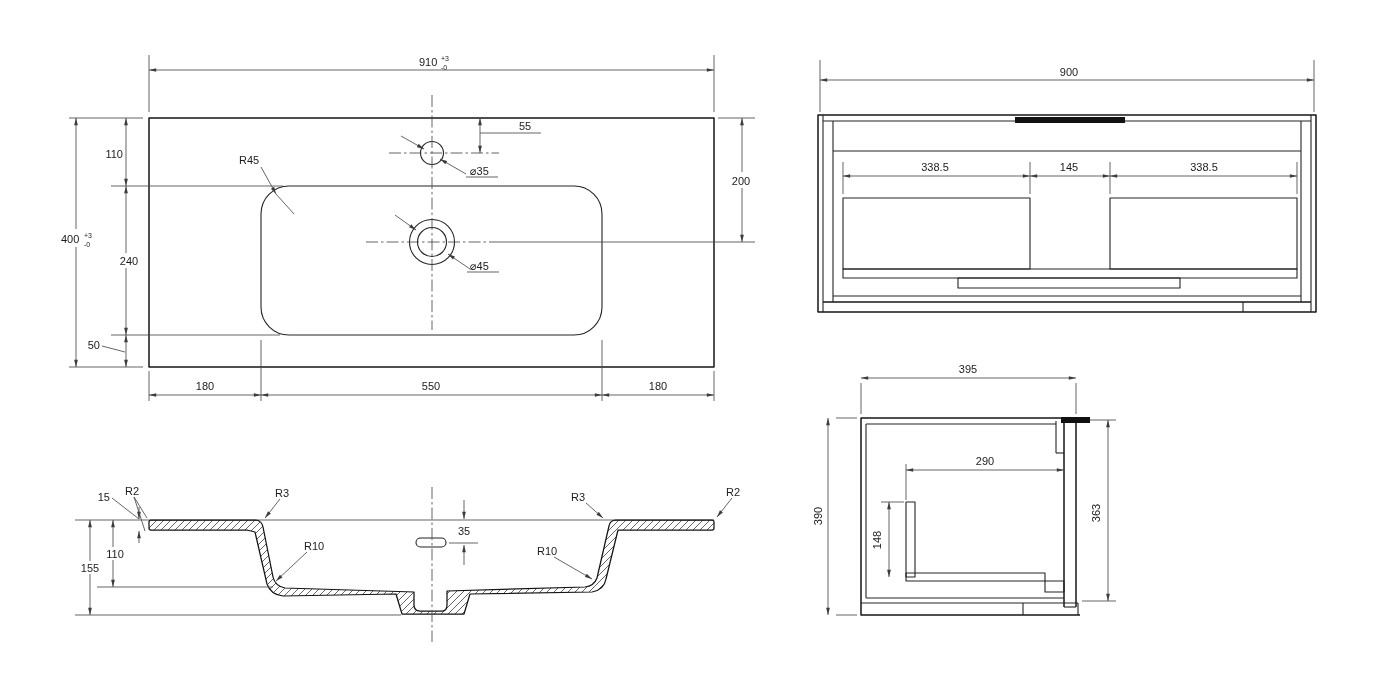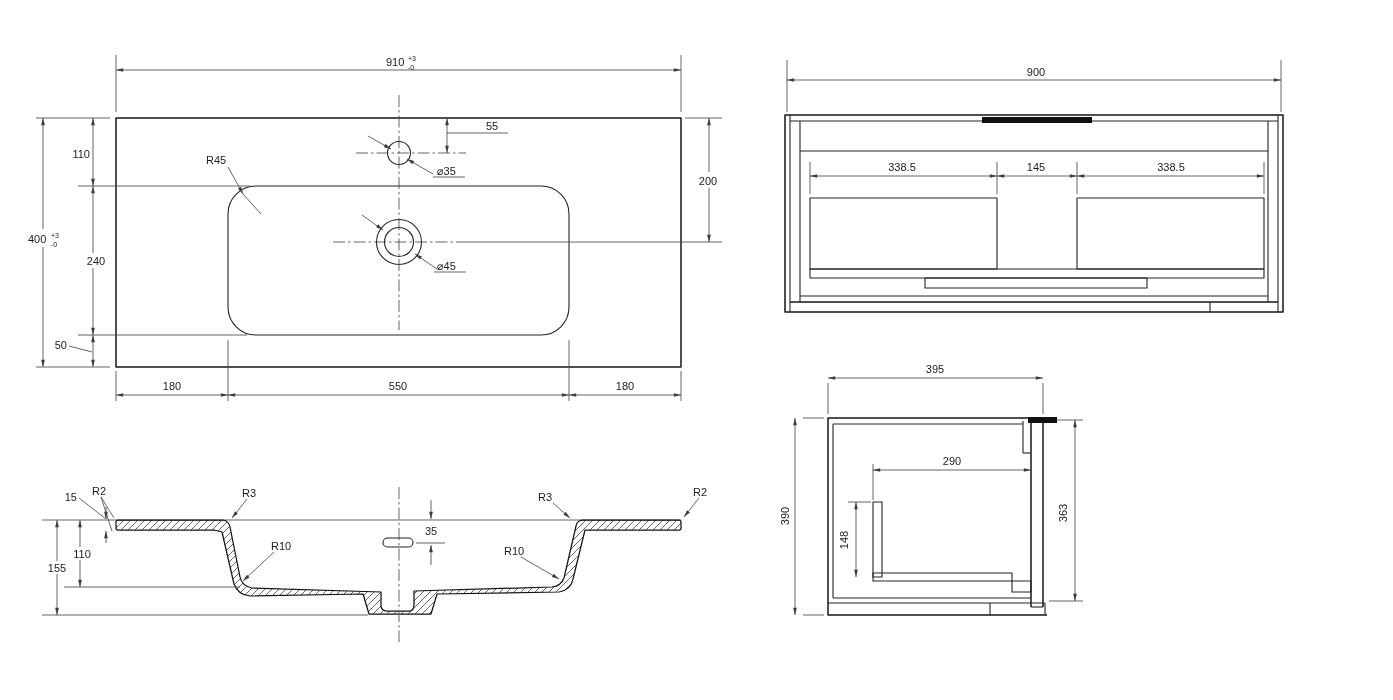--- a/index.html
+++ b/index.html
@@ -1,16 +1,16 @@
 <!DOCTYPE html>
 <html><head>
 <meta charset="utf-8">
 <style>
   html,body{margin:0;padding:0;background:#ffffff;}
-  .stage{width:1338px;height:700px;position:relative;background:#fff;overflow:hidden;}
+  .stage{width:1338px;height:700px;position:relative;background:#fff;overflow:hidden;padding-left:33px;}
   svg{display:block;}
   text{font-family:"Liberation Sans","DejaVu Sans",sans-serif;font-size:11px;fill:#1c1c1c;}
   text.tol{font-size:7px;}
   .obj{stroke:#161616;stroke-width:1.5;fill:none;stroke-linejoin:round;}
   .obj2{stroke:#242424;stroke-width:1.1;fill:none;stroke-linejoin:round;}
   .thin{stroke:#4a4a4a;stroke-width:0.85;fill:none;}
   .dim{stroke:#4a4a4a;stroke-width:0.85;fill:none;}
   .cl{stroke:#4a4a4a;stroke-width:0.85;fill:none;stroke-dasharray:12 3 2.5 3;}
   .hatchedge{stroke:#141414;stroke-width:1.25;stroke-linejoin:round;}
   .bg{fill:#ffffff;}

